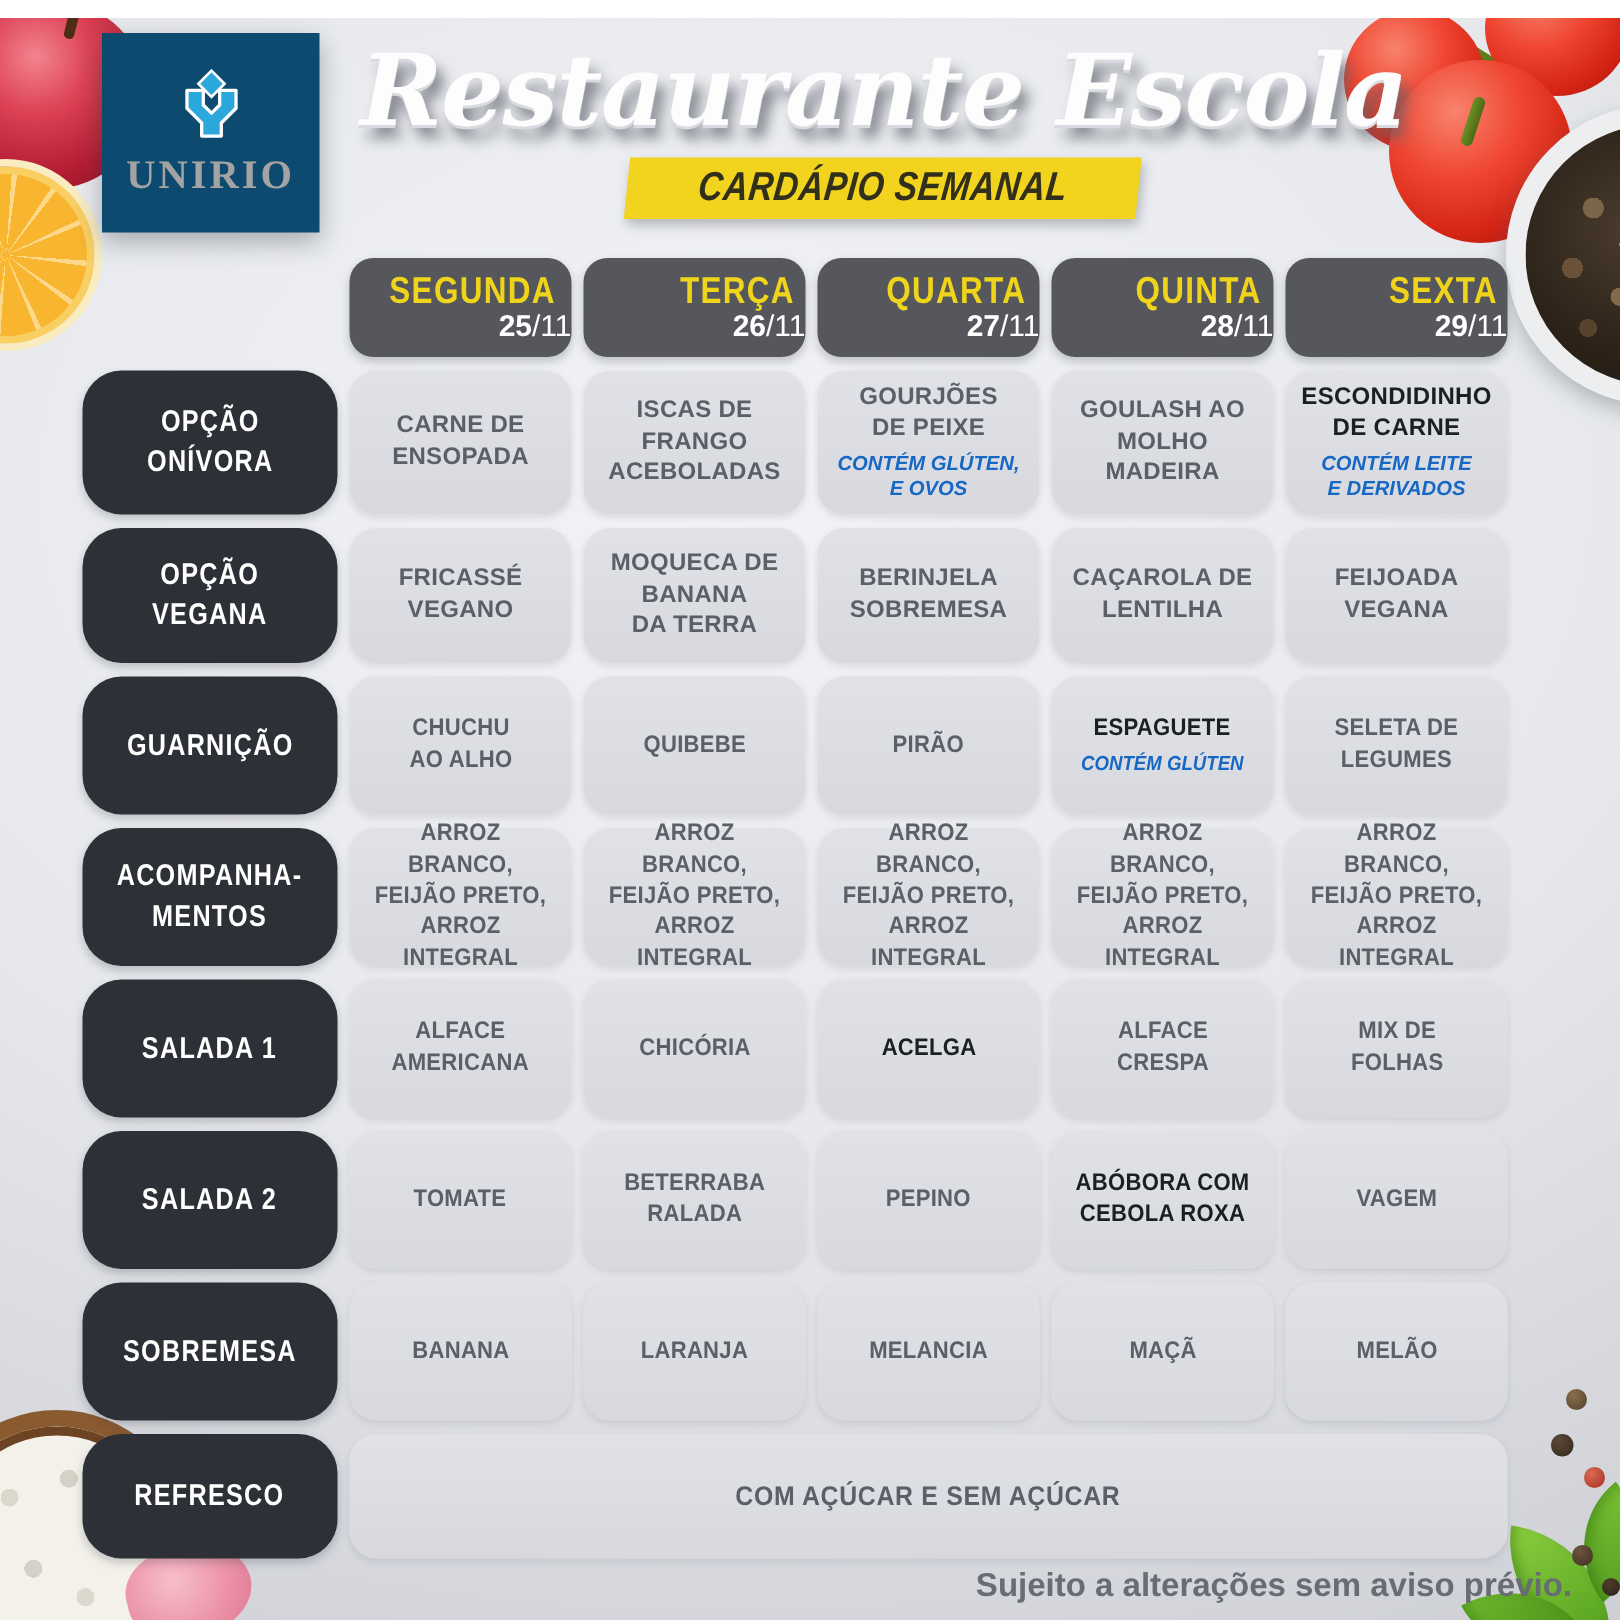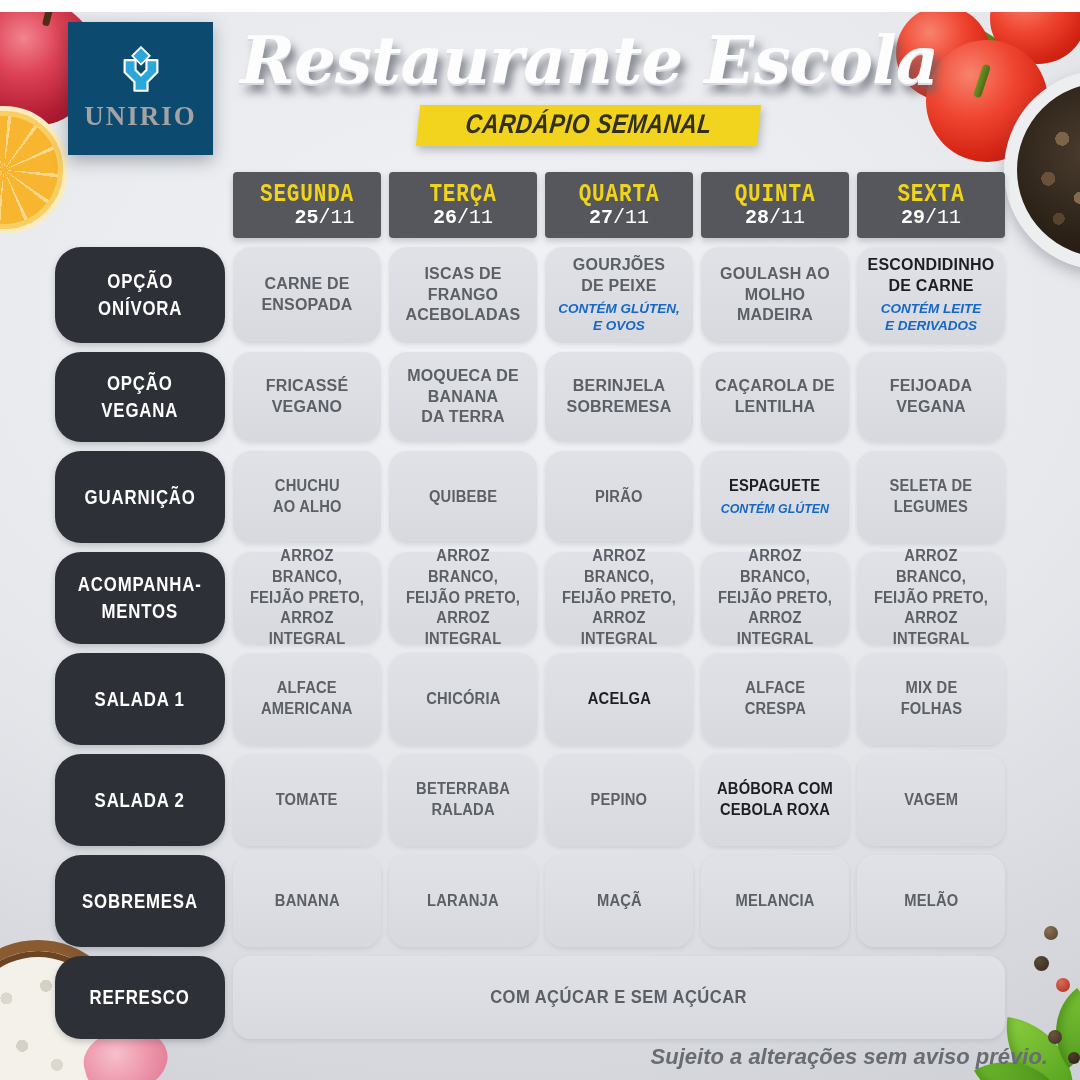--- a/index.html
+++ b/index.html
@@ -83,22 +83,22 @@
     padding:4px 24px 6px; box-shadow:2px 4px 8px rgba(90,94,104,0.4); }
   .badge .cond { display:inline-block; }
 
   
   .menu-grid { position:absolute; left:55px; top:172px; z-index:2;
     display:grid;
     grid-template-columns:170px repeat(5, 148px);
     grid-template-rows:66px 96px 90px 92px 92px 92px 92px 92px 83px;
     gap:9px 8px; }
   .corner { }
-  .day-header { background:#55575c; border-radius:4px; display:flex; flex-direction:column;
-    align-items:center; justify-content:center; gap:1px; box-shadow:0 3px 6px rgba(60,63,70,0.25);font-family:Liberation Mono, monospace; }
+  .day-header { background:#55575c; border-radius:16px; display:flex; flex-direction:column;
+    align-items:flex-end; justify-content:center; gap:1px; box-shadow:0 3px 6px rgba(60,63,70,0.25); }
   .day-label { color:#f0d41c; font-weight:bold; font-size:25px; letter-spacing:1px; line-height:1; }
   .day-date { color:#ffffff; font-size:20px; line-height:1; }
   .date-num { font-weight:bold; }
   .date-sep { font-weight:normal; color:#ffffff; }
   .row-header { background:#2d3036; border-radius:26px; display:flex; align-items:center;
     justify-content:center; box-shadow:0 3px 6px rgba(60,63,70,0.25); }
   .row-label { color:#ffffff; font-weight:bold; font-size:20px; letter-spacing:1px;
     line-height:1.35; text-align:center; white-space:pre-line; }
   .cond { transform:scaleX(0.84); transform-origin:50% 50%; }
   .cond-soft { transform:scaleX(0.92); transform-origin:50% 50%; }
@@ -107,21 +107,21 @@
     padding:6px 6px; box-shadow:0 2px 4px rgba(120,124,132,0.18); }
   .cell-text { color:#5b5f66; font-weight:bold; font-size:16px; line-height:1.3;
     text-align:center; white-space:pre-line; letter-spacing:0.2px; }
   .cell-text.emph { color:#1b1e23; }
   .cell-note { margin-top:3px; color:#1668c4; font-weight:bold; font-style:italic;
     font-size:13.5px; line-height:1.3; text-align:center; white-space:pre-line; }
   .span5 { grid-column:2 / 7; }
   .span5 .cell-text { font-size:18px; letter-spacing:0.5px; }
 
   .footer-note { position:absolute; right:32px; top:1044px; z-index:2;
-    color:#686c73; font-style:italic; font-weight:600; font-size:22px; }
+    color:#686c73; font-weight:600; font-size:22px; }
 </style>
 </head>
 <body>
 
 <div class="canvas">
 
   <div class="deco apple"></div>
   <div class="deco apple-stem"></div>
   <div class="deco lemon"></div>
   <div class="deco stem stem-1"></div>
@@ -330,24 +330,24 @@
       <div class="row-header">
         <div class="row-label cond">SOBREMESA</div>
       </div>
       <div class="cell">
         <div class="cell-text cond-soft">BANANA</div>
       </div>
       <div class="cell">
         <div class="cell-text cond-soft">LARANJA</div>
       </div>
       <div class="cell">
+        <div class="cell-text cond-soft">MELANCIA</div>
+      </div>
+      <div class="cell">
         <div class="cell-text cond-soft">MAÇÃ</div>
-      </div>
-      <div class="cell">
-        <div class="cell-text cond-soft">MELANCIA</div>
       </div>
       <div class="cell">
         <div class="cell-text cond-soft">MELÃO</div>
       </div>
       <div class="row-header">
         <div class="row-label cond">REFRESCO</div>
       </div>
       <div class="cell span5">
         <div class="cell-text cond-soft">COM AÇÚCAR E SEM AÇÚCAR</div>
       </div>

